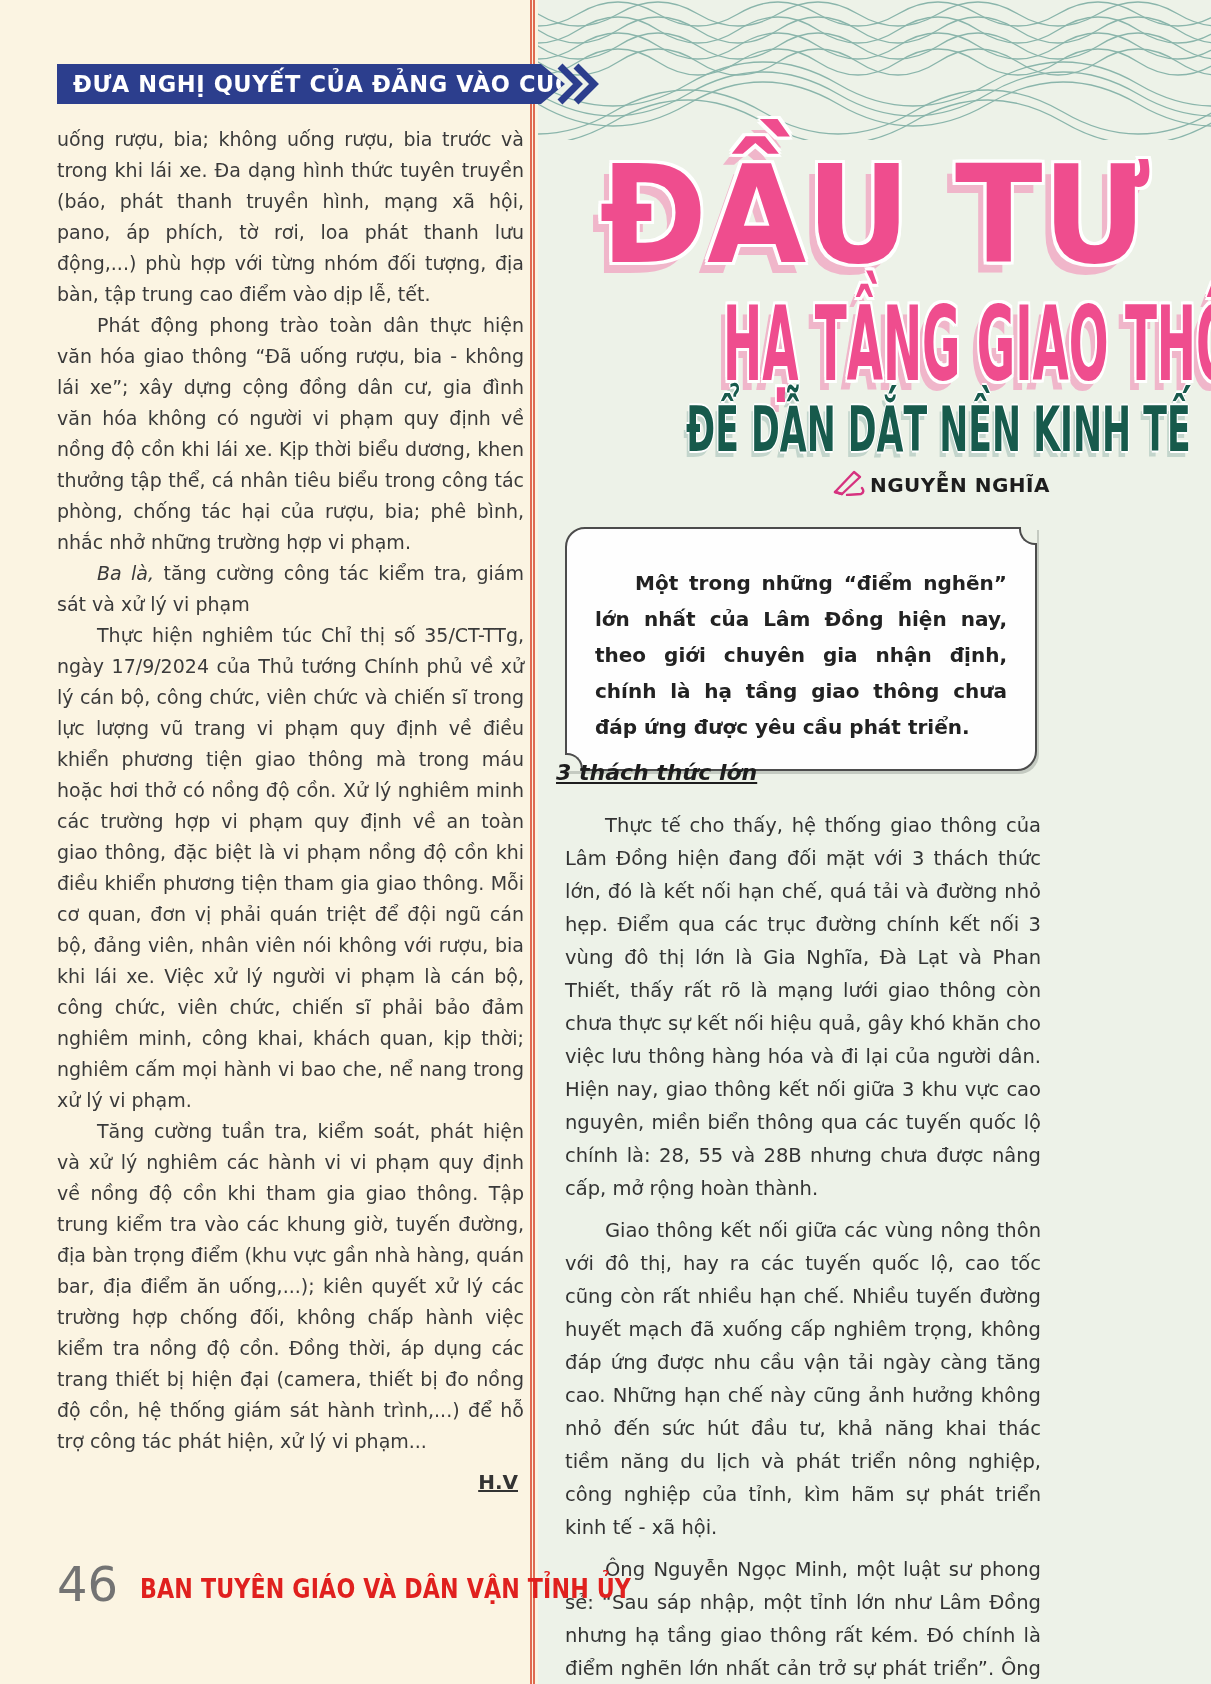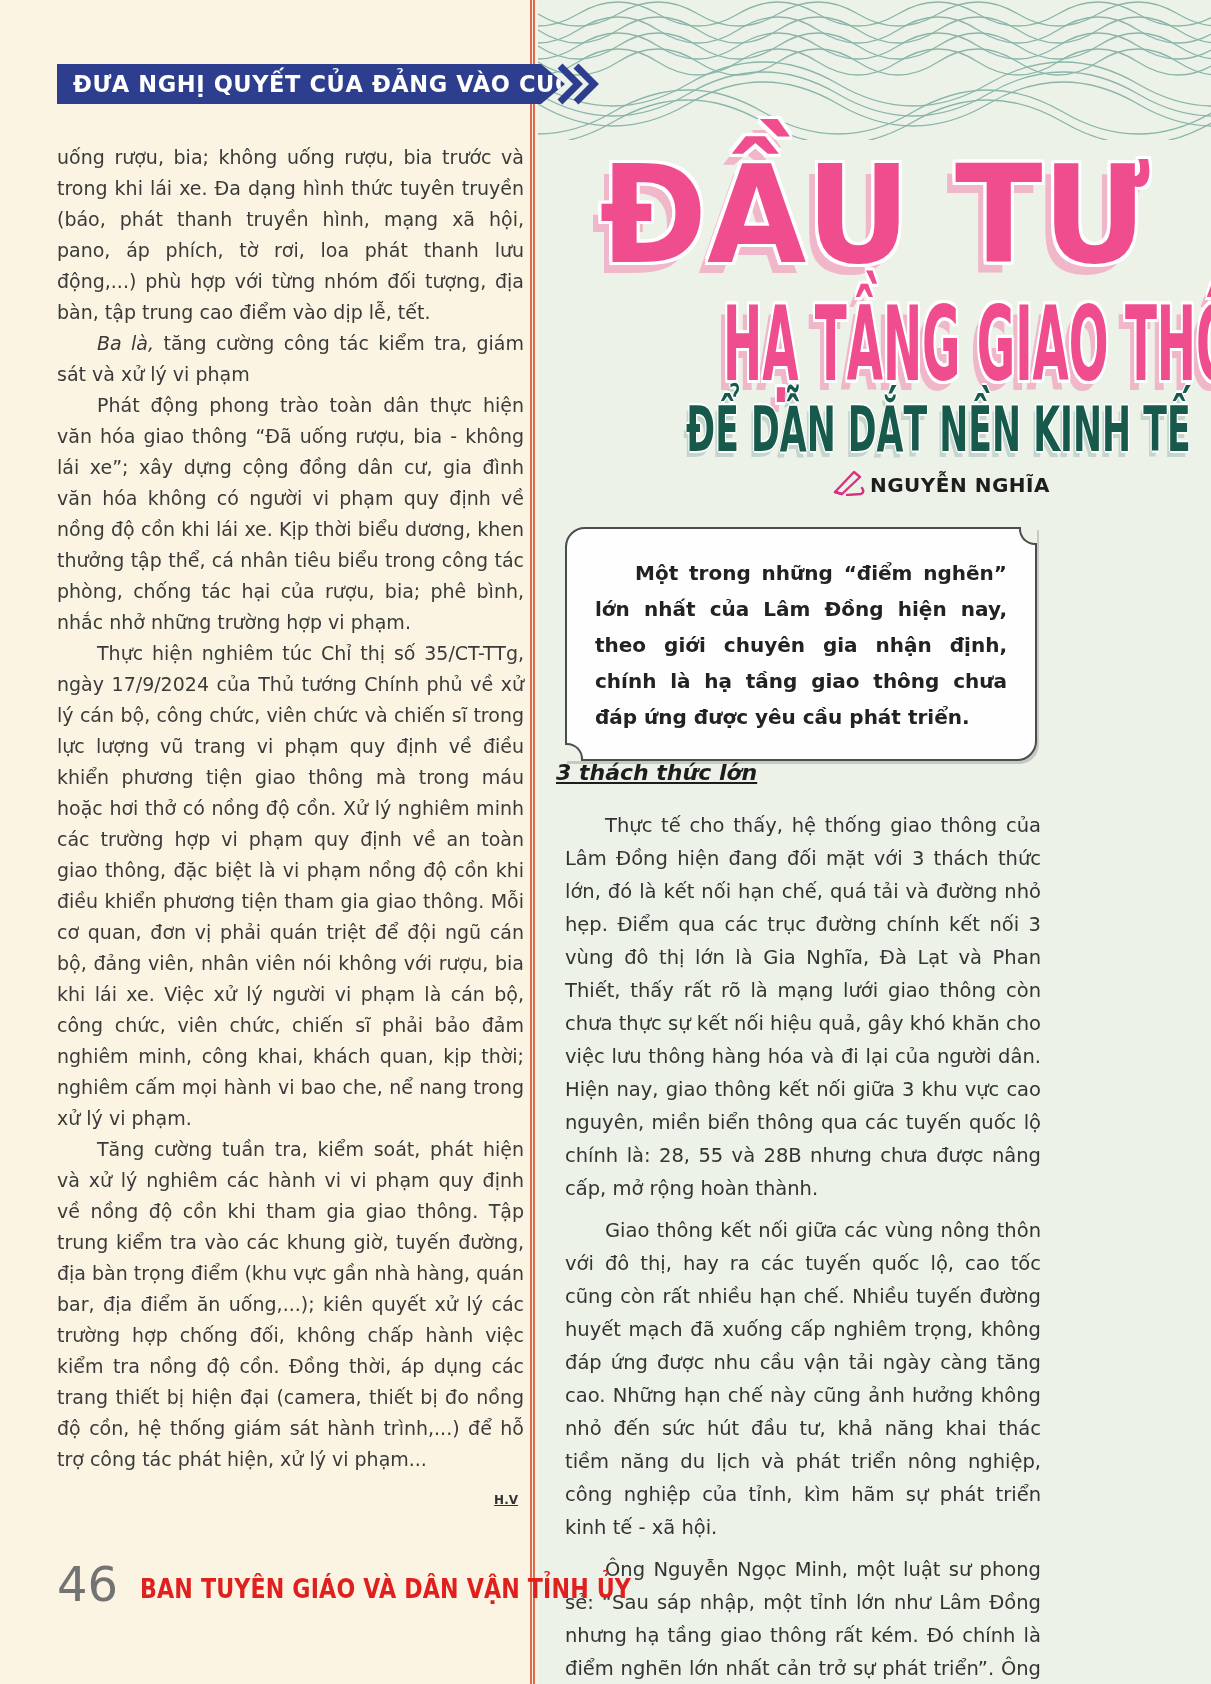--- a/index.html
+++ b/index.html
@@ -18,26 +18,26 @@
     border-left:2px solid #e06a50;border-right:2px solid #e06a50;box-sizing:border-box;}
 
   
   .banner{position:absolute;left:57px;top:64px;height:40px;width:508px;background:#2c3e8d;
     display:flex;align-items:center;padding:0 34px 0 16px;box-sizing:border-box;
     clip-path:polygon(0 0,calc(100% - 24px) 0,100% 50%,calc(100% - 24px) 100%,0 100%);}
   .banner span{color:#fff;font-weight:bold;font-size:22.5px;letter-spacing:.6px;white-space:nowrap;}
   .banner-chevrons{position:absolute;left:556px;top:62px;}
 
   
-  .left-col{position:absolute;left:57px;top:142px;width:467px;color:#3a3a3a;
+  .left-col{position:absolute;left:57px;top:124px;width:467px;color:#3a3a3a;
     font-size:19px;line-height:31px;text-align:justify;}
   .left-col p{margin:0;text-indent:40px;}
   .left-col p.no-indent{text-indent:0;}
   .lead-italic{font-style:italic;}
-  .signature{margin-top:10px;text-align:right;font-weight:bold;font-size:12px;color:#333;padding-right:6px;text-decoration:underline;}
+  .signature{margin-top:10px;text-align:right;font-weight:bold;font-size:20px;color:#333;padding-right:6px;text-decoration:underline;}
 
   
   .title1{position:absolute;left:538px;top:148px;width:673px;text-align:center;
     font-size:135px;line-height:135px;font-weight:bold;color:#ef4d8e;white-space:nowrap;
     transform:scaleX(.95);transform-origin:center;
     text-shadow:-3px 0 0 #fff,3px 0 0 #fff,0 -3px 0 #fff,0 3px 0 #fff,-3px -3px 0 #fff,3px 3px 0 #fff,-3px 3px 0 #fff,3px -3px 0 #fff,-9px 11px 0 #f0b6ca;}
   .title2{position:absolute;left:538px;top:292px;width:673px;text-align:center;
     font-size:104px;line-height:104px;font-weight:bold;color:#ef4d8e;white-space:nowrap;
     transform:scaleX(.45);transform-origin:center;
     text-shadow:-4px 0 0 #fff,4px 0 0 #fff,0 -3px 0 #fff,0 3px 0 #fff,-4px -3px 0 #fff,4px 3px 0 #fff,-4px 3px 0 #fff,4px -3px 0 #fff,-14px 10px 0 #f0b6ca;}
@@ -47,21 +47,21 @@
     text-shadow:-2px 0 0 #fff,2px 0 0 #fff,0 -2px 0 #fff,0 2px 0 #fff,-5px 6px 0 rgba(160,190,180,.55);}
 
   
   .author{position:absolute;left:556px;top:468px;width:494px;text-align:right;
     font-size:20px;font-weight:bold;color:#1d1d1d;letter-spacing:.5px;}
   .author .pen{display:inline-block;vertical-align:-4px;margin-right:4px;}
 
   
   .quote{position:absolute;left:565px;top:527px;width:472px;box-sizing:border-box;
     background:#fefefe;border:2px solid #4c4c4c;border-radius:20px 0 20px 0;
-    padding:26px 28px 24px 28px;box-shadow:2px 3px 0 rgba(120,130,120,.35);}
+    padding:36px 28px 24px 28px;box-shadow:2px 3px 0 rgba(120,130,120,.35);}
   .quote::after{content:'';position:absolute;top:-2px;right:-2px;width:18px;height:18px;
     background:#edf2e8;border-bottom-left-radius:16px;border-left:2px solid #4c4c4c;border-bottom:2px solid #4c4c4c;box-sizing:border-box;}
   .quote::before{content:'';position:absolute;bottom:-2px;left:-2px;width:18px;height:18px;
     background:#edf2e8;border-top-right-radius:16px;border-right:2px solid #4c4c4c;border-top:2px solid #4c4c4c;box-sizing:border-box;}
   .quote p{margin:0;font-size:20px;line-height:36px;font-weight:bold;color:#222;
     text-align:justify;text-indent:40px;}
 
   
   .section-heading{position:absolute;left:556px;top:760px;width:494px;
     font-size:22px;font-weight:bold;font-style:italic;color:#1d1d1d;text-decoration:underline;}
@@ -107,22 +107,22 @@
   </div>
   <div class="banner-chevrons">
     <svg width="50" height="44" viewBox="0 0 50 44" xmlns="http://www.w3.org/2000/svg" fill="none" stroke="#2c3e8d" stroke-width="7">
       <path d="M4,4 L22,22 L4,40"></path>
       <path d="M20,4 L38,22 L20,40"></path>
     </svg>
   </div>
 
   <div class="left-col">
     <p class="no-indent">uống rượu, bia; không uống rượu, bia trước và trong khi lái xe. Đa dạng hình thức tuyên truyền (báo, phát thanh truyền hình, mạng xã hội, pano, áp phích, tờ rơi, loa phát thanh lưu động,...) phù hợp với từng nhóm đối tượng, địa bàn, tập trung cao điểm vào dịp lễ, tết.</p>
+    <p>Phát động phong trào toàn dân thực hiện văn hóa giao thông “Đã uống rượu, bia - không lái xe”; xây dựng cộng đồng dân cư, gia đình văn hóa không có người vi phạm quy định về nồng độ cồn khi lái xe. Kịp thời biểu dương, khen thưởng tập thể, cá nhân tiêu biểu trong công tác phòng, chống tác hại của rượu, bia; phê bình, nhắc nhở những trường hợp vi phạm.</p>
     <p><span class="lead-italic">Ba là,</span><span> tăng cường công tác kiểm tra, giám sát và xử lý vi phạm</span></p>
-    <p>Phát động phong trào toàn dân thực hiện văn hóa giao thông “Đã uống rượu, bia - không lái xe”; xây dựng cộng đồng dân cư, gia đình văn hóa không có người vi phạm quy định về nồng độ cồn khi lái xe. Kịp thời biểu dương, khen thưởng tập thể, cá nhân tiêu biểu trong công tác phòng, chống tác hại của rượu, bia; phê bình, nhắc nhở những trường hợp vi phạm.</p>
     <p>Thực hiện nghiêm túc Chỉ thị số 35/CT-TTg, ngày 17/9/2024 của Thủ tướng Chính phủ về xử lý cán bộ, công chức, viên chức và chiến sĩ trong lực lượng vũ trang vi phạm quy định về điều khiển phương tiện giao thông mà trong máu hoặc hơi thở có nồng độ cồn. Xử lý nghiêm minh các trường hợp vi phạm quy định về an toàn giao thông, đặc biệt là vi phạm nồng độ cồn khi điều khiển phương tiện tham gia giao thông. Mỗi cơ quan, đơn vị phải quán triệt để đội ngũ cán bộ, đảng viên, nhân viên nói không với rượu, bia khi lái xe. Việc xử lý người vi phạm là cán bộ, công chức, viên chức, chiến sĩ phải bảo đảm nghiêm minh, công khai, khách quan, kịp thời; nghiêm cấm mọi hành vi bao che, nể nang trong xử lý vi phạm.</p>
     <p>Tăng cường tuần tra, kiểm soát, phát hiện và xử lý nghiêm các hành vi vi phạm quy định về nồng độ cồn khi tham gia giao thông. Tập trung kiểm tra vào các khung giờ, tuyến đường, địa bàn trọng điểm (khu vực gần nhà hàng, quán bar, địa điểm ăn uống,...); kiên quyết xử lý các trường hợp chống đối, không chấp hành việc kiểm tra nồng độ cồn. Đồng thời, áp dụng các trang thiết bị hiện đại (camera, thiết bị đo nồng độ cồn, hệ thống giám sát hành trình,...) để hỗ trợ công tác phát hiện, xử lý vi phạm...</p>
     <div class="signature">H.V</div>
   </div>
 
   <div class="title1">ĐẦU TƯ</div>
   <div class="title2">HẠ TẦNG GIAO THÔNG</div>
   <div class="title3">ĐỂ DẪN DẮT NỀN KINH TẾ</div>
 
   <div class="author">

